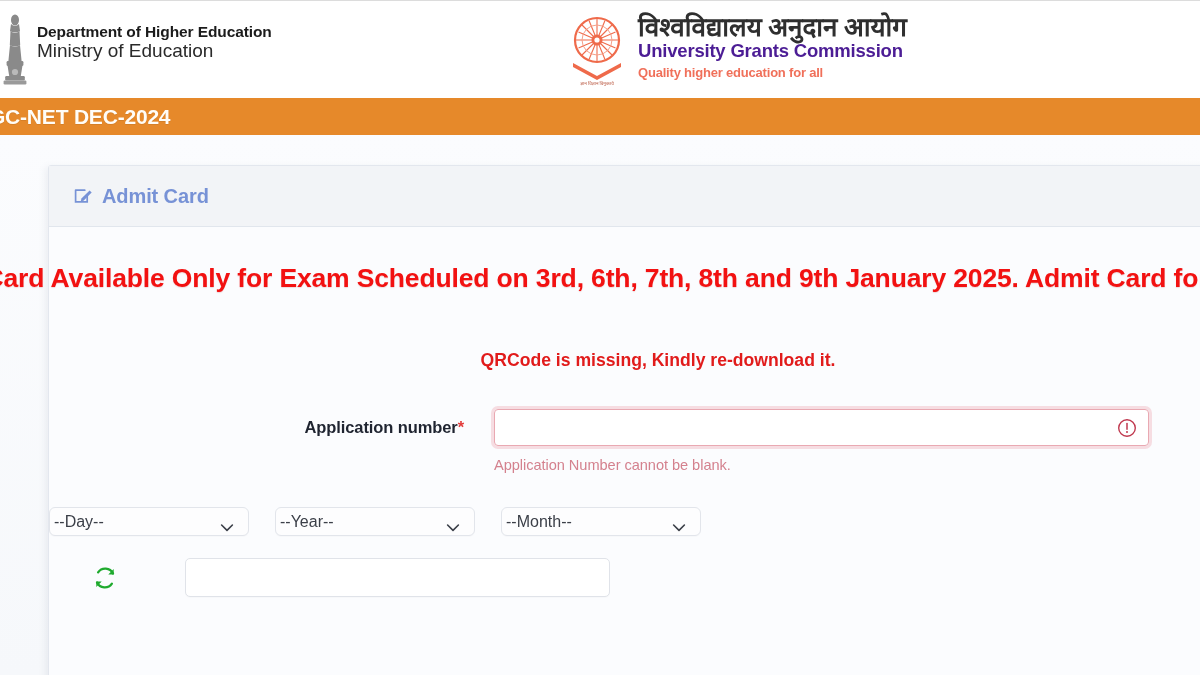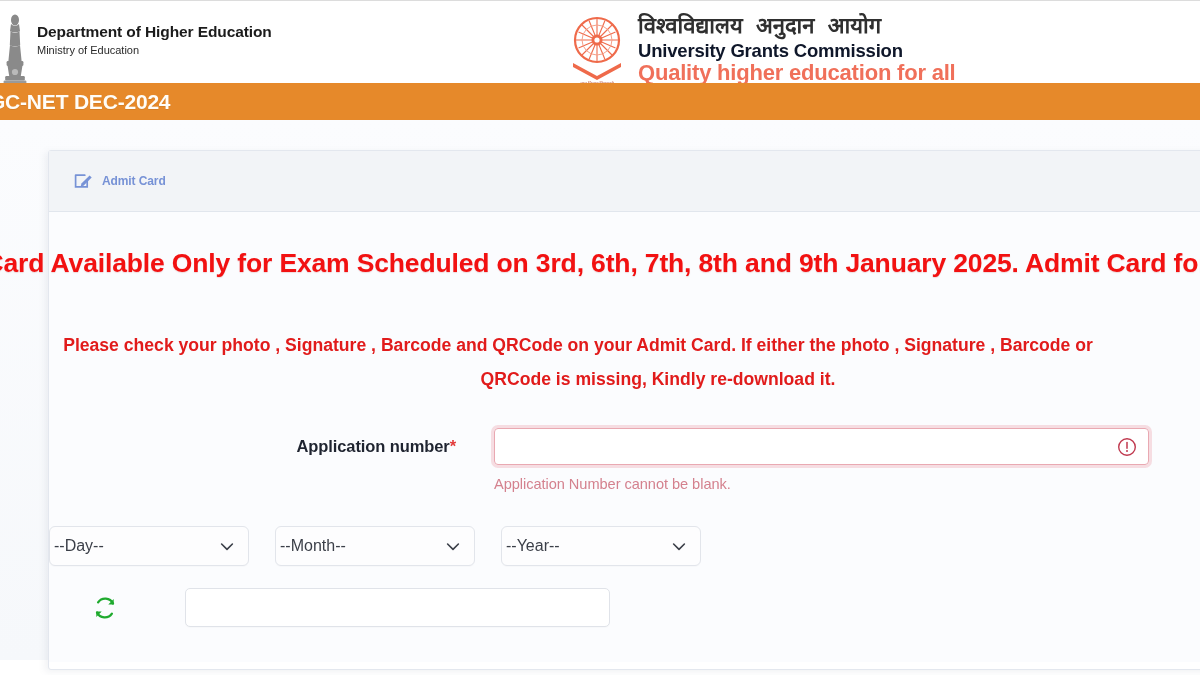--- a/index.html
+++ b/index.html
@@ -7,59 +7,59 @@
     width: 1200px; height: 675px;
     overflow: hidden;
     background: #ffffff;
     font-family: "Liberation Sans", sans-serif;
   }
   .screen { position: relative; width: 1200px; height: 675px; overflow: hidden; background:#fff; }
 
   
   .site-header {
     position: relative;
-    height: 83px;
+    height: 98px;
     background: #ffffff;
     border-top: 1px solid #dcdcdc;
     overflow: hidden;
   }
   .emblem-block {
     position: absolute; left: 0px; top: 10px;
     display: flex; align-items: flex-start; gap: 7px;
   }
   .emblem {
     width: 30px; height: 78px;
     display: block;
     flex: 0 0 30px;
   }
   .dept-lines { padding-top: 11px; }
   .dept-lines .l1 {
     font-size: 15.5px; font-weight: bold; color: #1b1b1b;
     letter-spacing: -0.1px; line-height: 19px;
   }
   .dept-lines .l2, .dept-lines .l3 {
-    font-size: 11px; color: #2a2a2a; line-height: 19px; font-weight: 400;
+    font-size: 19px; color: #2a2a2a; line-height: 19px; font-weight: 400;
   }
 
   .ugc-block {
     position: absolute; left: 566px; top: 13px;
     display: flex; align-items: flex-start; gap: 10px;
   }
   .ugc-logo { width: 62px; height: 72px; display:block; flex:0 0 62px;}
   .ugc-text { padding-top: 2px; }
   .ugc-hi {
-    font-size: 22px; color: #2f2f2f; font-weight: bold; line-height: 23px;
-    font-family: Liberation Mono, monospace;
+    font-size: 26px; color: #2f2f2f; font-weight: bold; line-height: 23px;
+    font-family: Liberation Serif, serif;
   }
   .ugc-en {
-    font-size: 18.5px; color: #0f172a; font-weight: bold; line-height: 23px;
+    font-size: 18.5px; color: #4c1d95; font-weight: bold; line-height: 23px;
     letter-spacing: -0.2px;
   }
   .ugc-tag {
-    font-size: 22px; color: #f0705a; font-weight: bold; line-height: 22px;
+    font-size: 13px; color: #f0705a; font-weight: bold; line-height: 22px;
     letter-spacing: -0.2px;
   }
 
   
   .exam-banner {
     height: 37px;
     background: #e6892a;
     display: flex; align-items: center;
     overflow: hidden;
   }
@@ -93,21 +93,21 @@
   .card-head {
     height: 61px;
     background: #f2f4f7;
     border-bottom: 1px solid #e1e6ed;
     display: flex; align-items: center;
     padding-left: 24px;
   }
   .tab-admit {
     display: inline-flex; align-items: center; gap: 9px;
     color: #7792d6;
-    font-size: 12px; font-weight: bold;
+    font-size: 20px; font-weight: bold;
     letter-spacing: -0.1px;
     cursor: pointer;
   }
   .tab-admit svg { display:block; }
 
   .card-body {
     background: #fbfcfe;
     padding-top: 34px;
     min-height: 450px;
   }
@@ -140,21 +140,21 @@
   
   .form { margin-top: 32px; }
   .form-row {
     display: flex;
     align-items: flex-start;
     margin-bottom: 0px;
   }
   .lbl {
     width: 445px;
     text-align: right;
-    padding-right: 38px;
+    padding-right: 30px;
     font-size: 16.5px;
     font-weight: bold;
     color: #1f2430;
     padding-top: 9px;
     letter-spacing: -0.1px;
   }
   .req { color: #e23b3b; font-weight: bold; }
 
   .fld { flex: 1 1 auto; }
 
@@ -178,21 +178,21 @@
     margin-top: 11px;
     font-size: 14.6px;
     color: #d4818e;
     letter-spacing: -0.05px;
   }
 
   .dob-row { margin-top: 34px; }
   .selects { display: flex; gap: 26px; }
   .sel {
     position: relative;
-    width: 200px; height: 40px;
+    width: 200px; height: 29px;
     border: 1px solid #e2e5eb;
     border-radius: 6px;
     background: #fdfdfe;
     box-shadow: 0 1px 1px rgba(0,0,0,0.02);
     display: flex; align-items: center;
     padding: 0 4px;
     font-size: 16px;
     color: #3b3f48;
     cursor: pointer;
   }
@@ -306,21 +306,20 @@
           </svg>
           <span>Admit Card</span>
         </div>
       </div>
 
       <div class="card-body">
 
         <div class="headline">Admit Card Available Only for Exam Scheduled on 3rd, 6th, 7th, 8th and 9th January 2025. Admit Card for remaining dates</div>
 
         <div class="notice">
-          <span class="ln1">Please check your photo , Signature , Barcode and QRCode on your Admit Card. If either the photo , Signature , Barcode or</span>
           <span class="ln2">QRCode is missing, Kindly re-download it.</span>
         </div>
 
         <div class="form">
 
           <div class="form-row">
             <div class="lbl">
               <span>Application number</span><span class="req">*</span>
             </div>
             <div class="fld">
@@ -339,27 +338,27 @@
           <div class="form-row dob-row">
             <div class="fld">
               <div class="selects">
                 <div class="sel">
                   <span>--Day--</span>
                   <svg class="chev" width="14" height="12" viewBox="0 0 14 12">
                     <path d="M1.6 3 L7 8.4 L12.4 3" fill="none" stroke="#3b3f48" stroke-width="1.6" stroke-linecap="round" stroke-linejoin="round"></path>
                   </svg>
                 </div>
                 <div class="sel">
-                  <span>--Month--</span>
+                  <span>--Year--</span>
                   <svg class="chev" width="14" height="12" viewBox="0 0 14 12">
                     <path d="M1.6 3 L7 8.4 L12.4 3" fill="none" stroke="#3b3f48" stroke-width="1.6" stroke-linecap="round" stroke-linejoin="round"></path>
                   </svg>
                 </div>
                 <div class="sel">
-                  <span>--Year--</span>
+                  <span>--Month--</span>
                   <svg class="chev" width="14" height="12" viewBox="0 0 14 12">
                     <path d="M1.6 3 L7 8.4 L12.4 3" fill="none" stroke="#3b3f48" stroke-width="1.6" stroke-linecap="round" stroke-linejoin="round"></path>
                   </svg>
                 </div>
               </div>
             </div>
           </div>
 
           <div class="form-row pin-row">
             <div class="fld">

